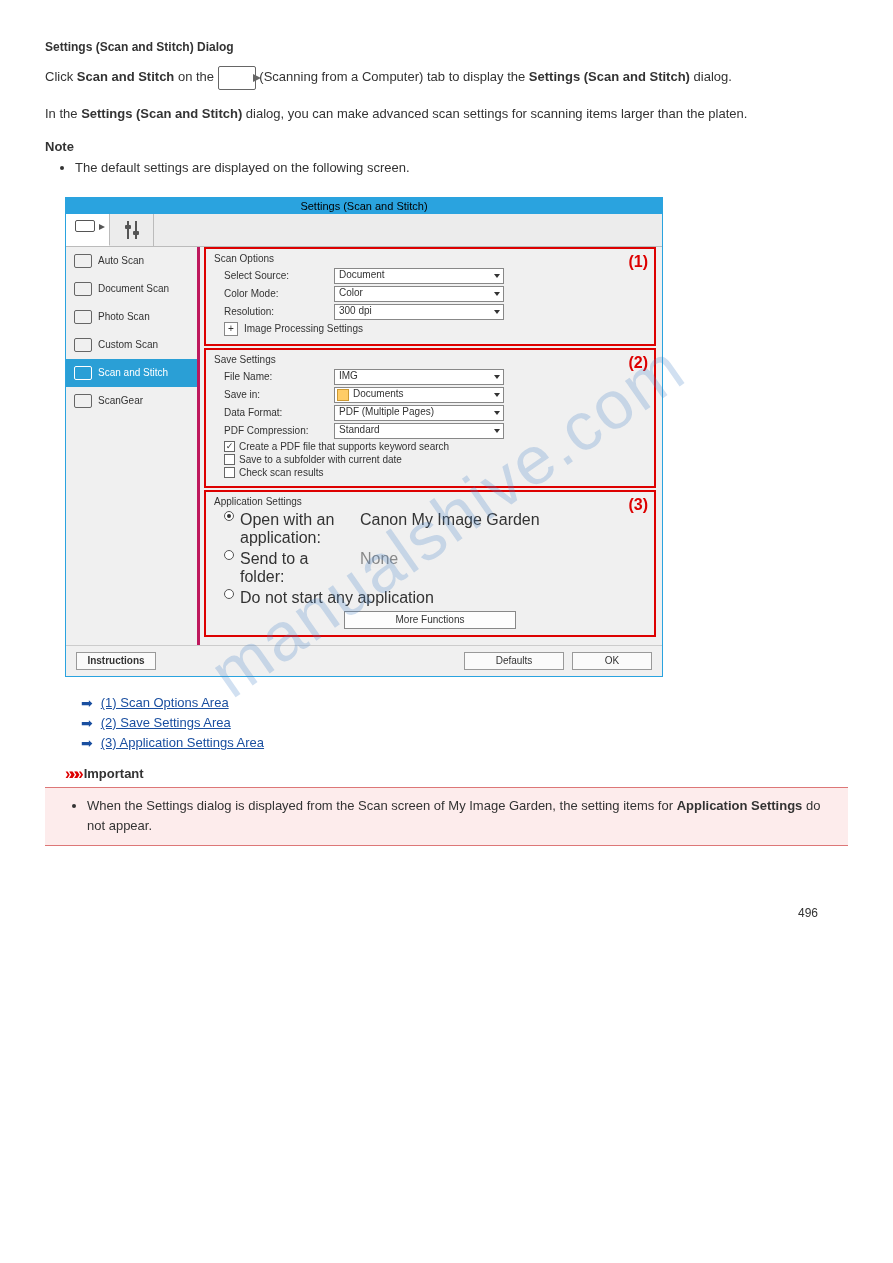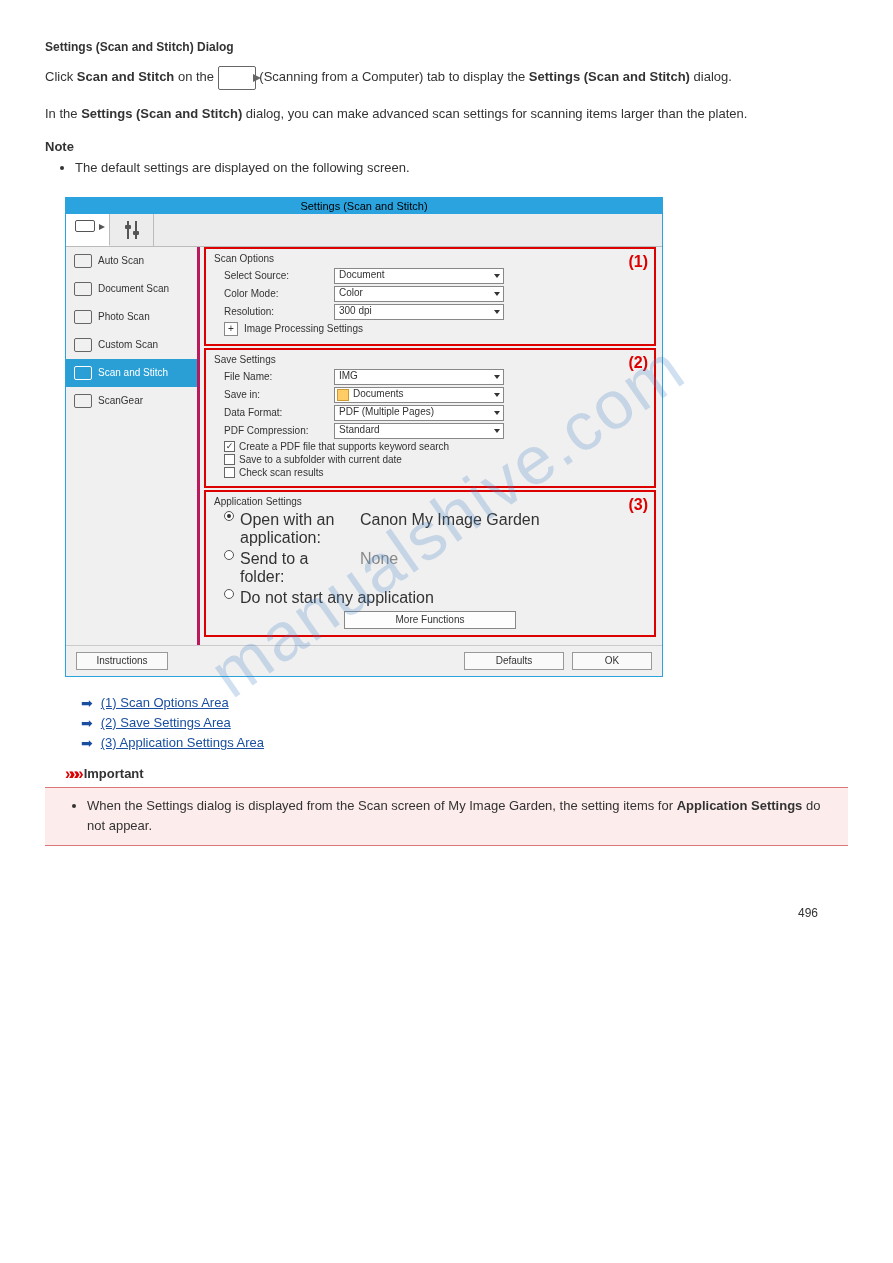--- a/index.html
+++ b/index.html
@@ -70,21 +70,21 @@
   .chkbox { width:11px; height:11px; border:1px solid #666; background:#fff; display:inline-flex; align-items:center; justify-content:center; font-size:9px; color:#333; }
   .radio-line { display:flex; align-items:flex-start; font-size:16px; margin:3px 0 3px 10px; gap:6px; }
   .radio { width:10px; height:10px; border:1px solid #555; border-radius:50%; background:#fff; display:inline-flex; align-items:center; justify-content:center; }
   .radio .dot { width:4px; height:4px; border-radius:50%; background:#333; }
   .num-callout { position:absolute; right:6px; top:4px; color:#d00; font-weight:bold; font-size:16px; }
   .sel.disabled { background:#eee; color:#888; }
   .more-fn-btn { width:172px; height:18px; border:1px solid #888; background:#fdfdfd; font-size:10px; text-align:center; line-height:16px; margin-left:130px; margin-top:4px; }
 
   .button-row { display:flex; justify-content:space-between; padding:6px 10px; background:#f0f0f0; border-top:1px solid #ccc;}
   .button-row .btn { border:1px solid #999; background:#fafafa; font-size:10px; height:18px; line-height:16px; text-align:center; }
-  .button-row .btn.instr { width:92px; }
+  .button-row .btn.instr { width:80px;font-weight:bold; }
   .button-row .rbtns { display:flex; gap:8px; }
   .button-row .btn.def { width:100px; }
   .button-row .btn.ok { width:80px; }
 
   
   .link-row { display:flex; align-items:center; gap:8px; margin:4px 0 2px 36px; font-size:13px; }
   .link-row .arrow-icon { color:#1a4fa0; font-size:14px; }
   .link-row a { color:#1a4fa0; text-decoration:underline; cursor:pointer; }
 
   

